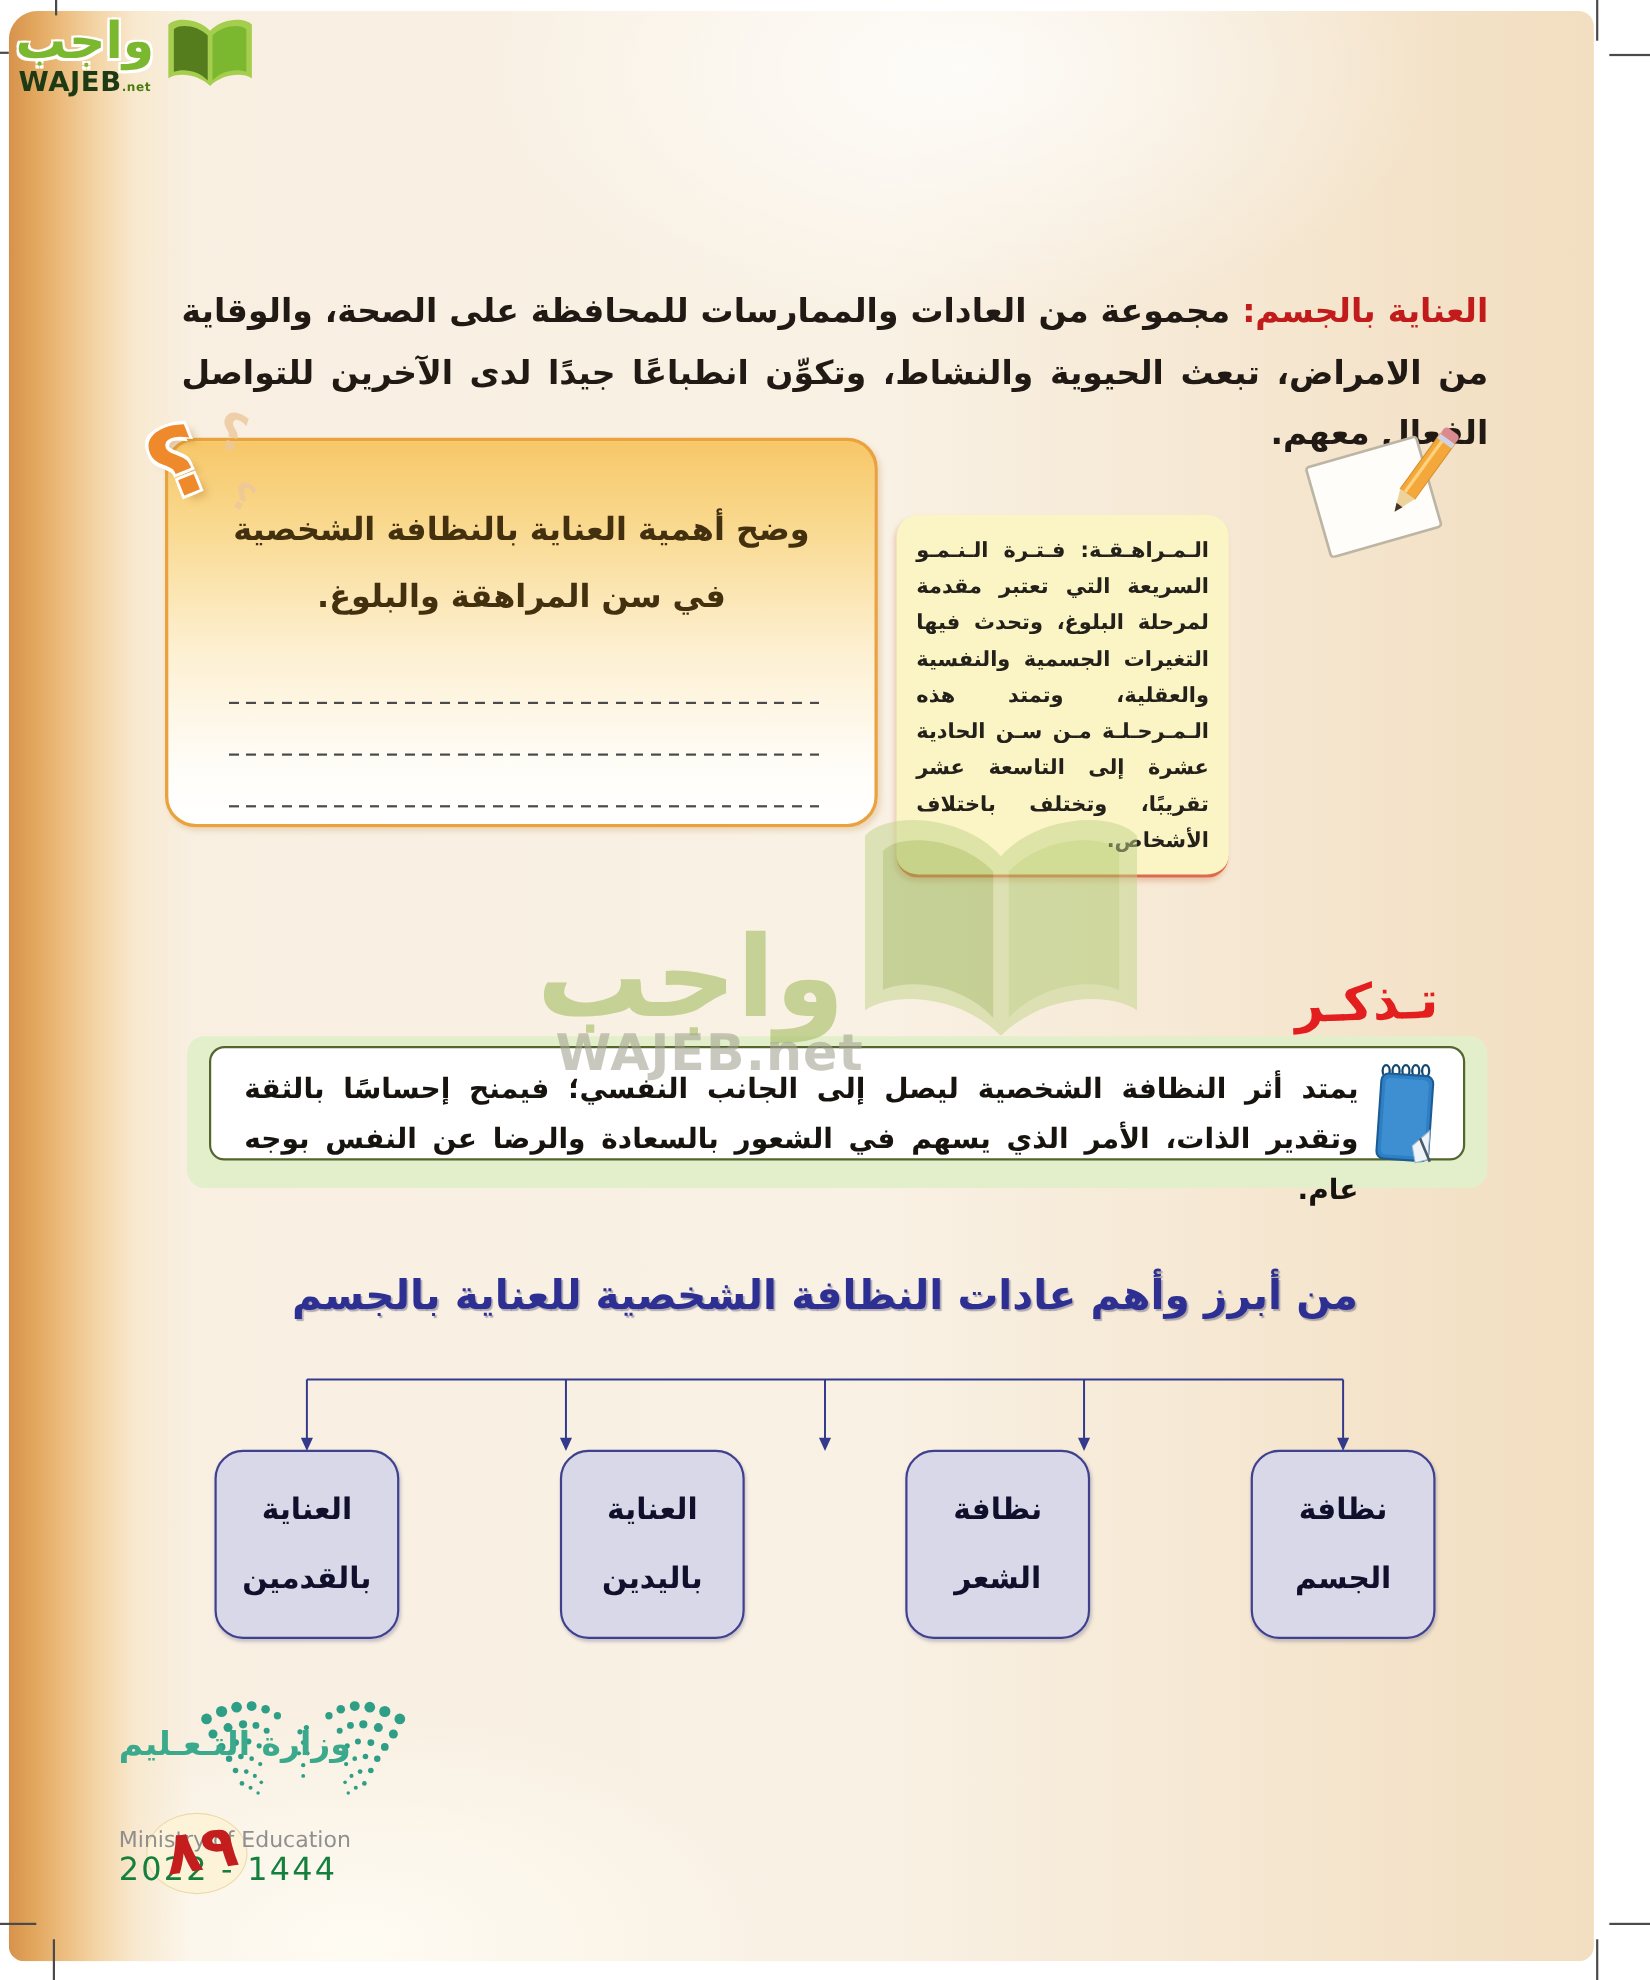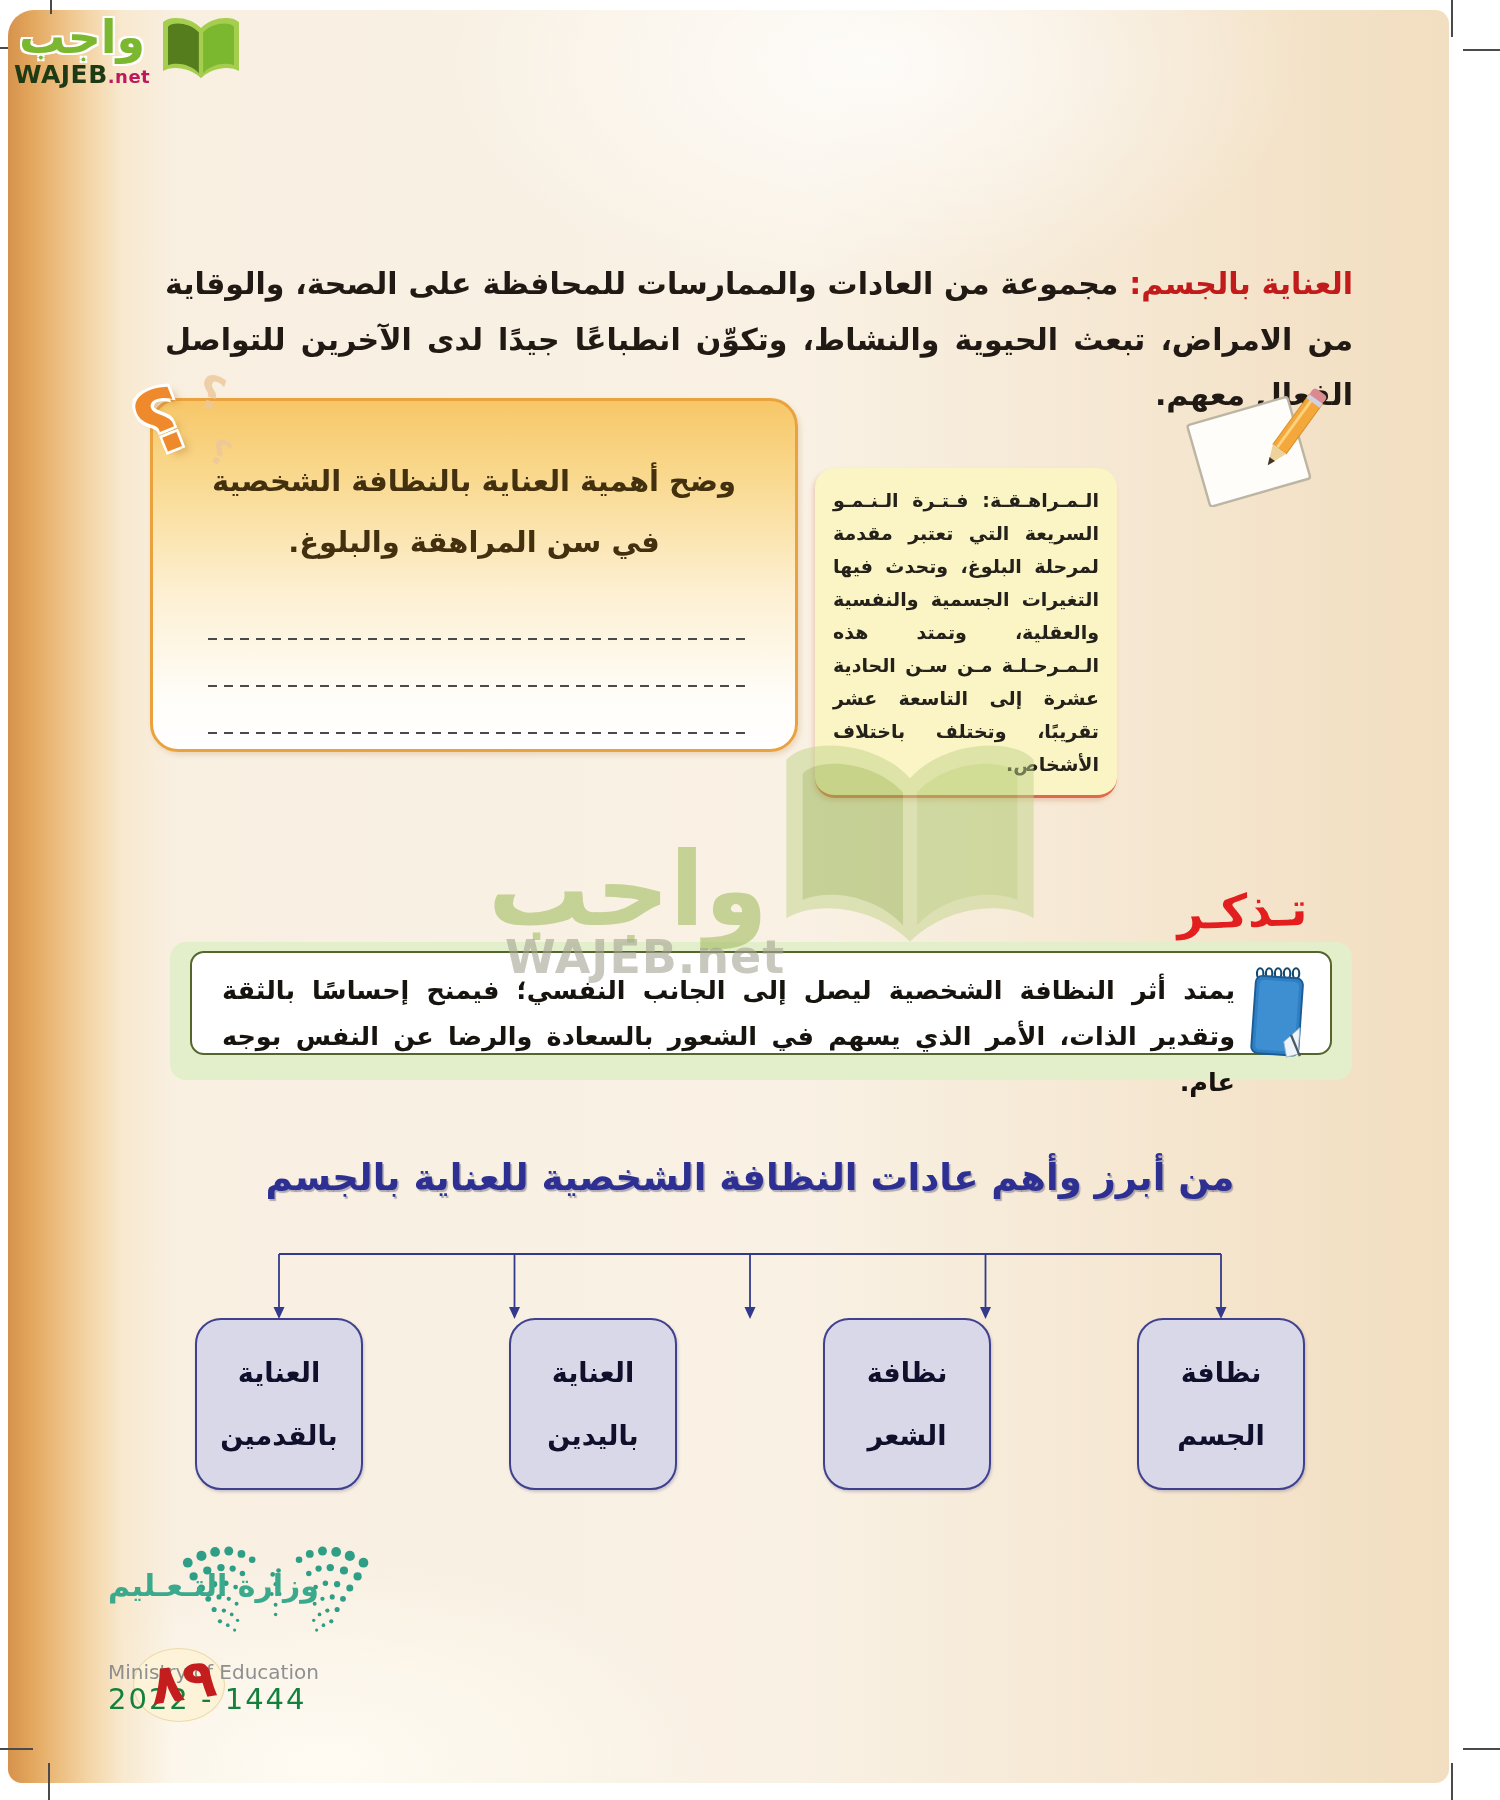--- a/index.html
+++ b/index.html
@@ -17,21 +17,21 @@
       linear-gradient(90deg,#f8efe1 0%,#f9f1e4 55%,#f2dec0 100%);
   }
   .crop{position:absolute;background:#4a4a4a;}
 
   
   .wajeb-logo{position:absolute;left:14px;top:14px;display:flex;align-items:flex-start;gap:8px;z-index:4;}
   .wajeb-txt{display:flex;flex-direction:column;align-items:center;line-height:1;}
   .wajeb-ar{font-size:46px;font-weight:bold;color:#7cb82f;
     text-shadow:2px 2px 0 #fff,-2px 2px 0 #fff,2px -2px 0 #fff,-2px -2px 0 #fff;}
   .wajeb-en{font-size:25px;font-weight:bold;color:#1e3a14;letter-spacing:.5px;margin-top:2px;}
-  .wajeb-en .tld{font-size:18px;color:#be185d;}
+  .wajeb-en .tld{font-size:11px;color:#4d7c0f;}
 
   
   .definition{position:absolute;left:165px;top:226px;width:1188px;direction:rtl;
     text-align:justify;font-size:30px;font-weight:bold;color:#211a14;line-height:1.85;}
   .definition .term{color:#c21b1b;}
 
   
   .activity-box{position:absolute;left:150px;top:398px;width:642px;height:348px;
     border:3px solid #eaa23e;border-radius:28px;
     background:linear-gradient(180deg,#f7c768 0%,#f9d98f 22%,#fdf0d2 55%,#fffdf8 85%,#ffffff 100%);

